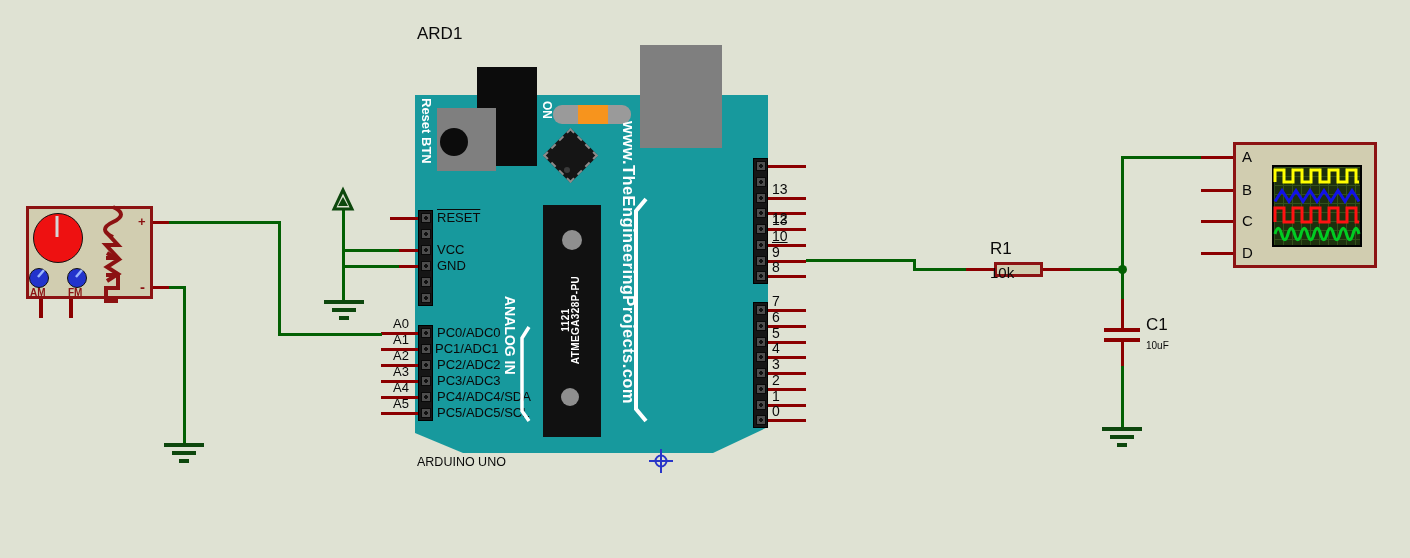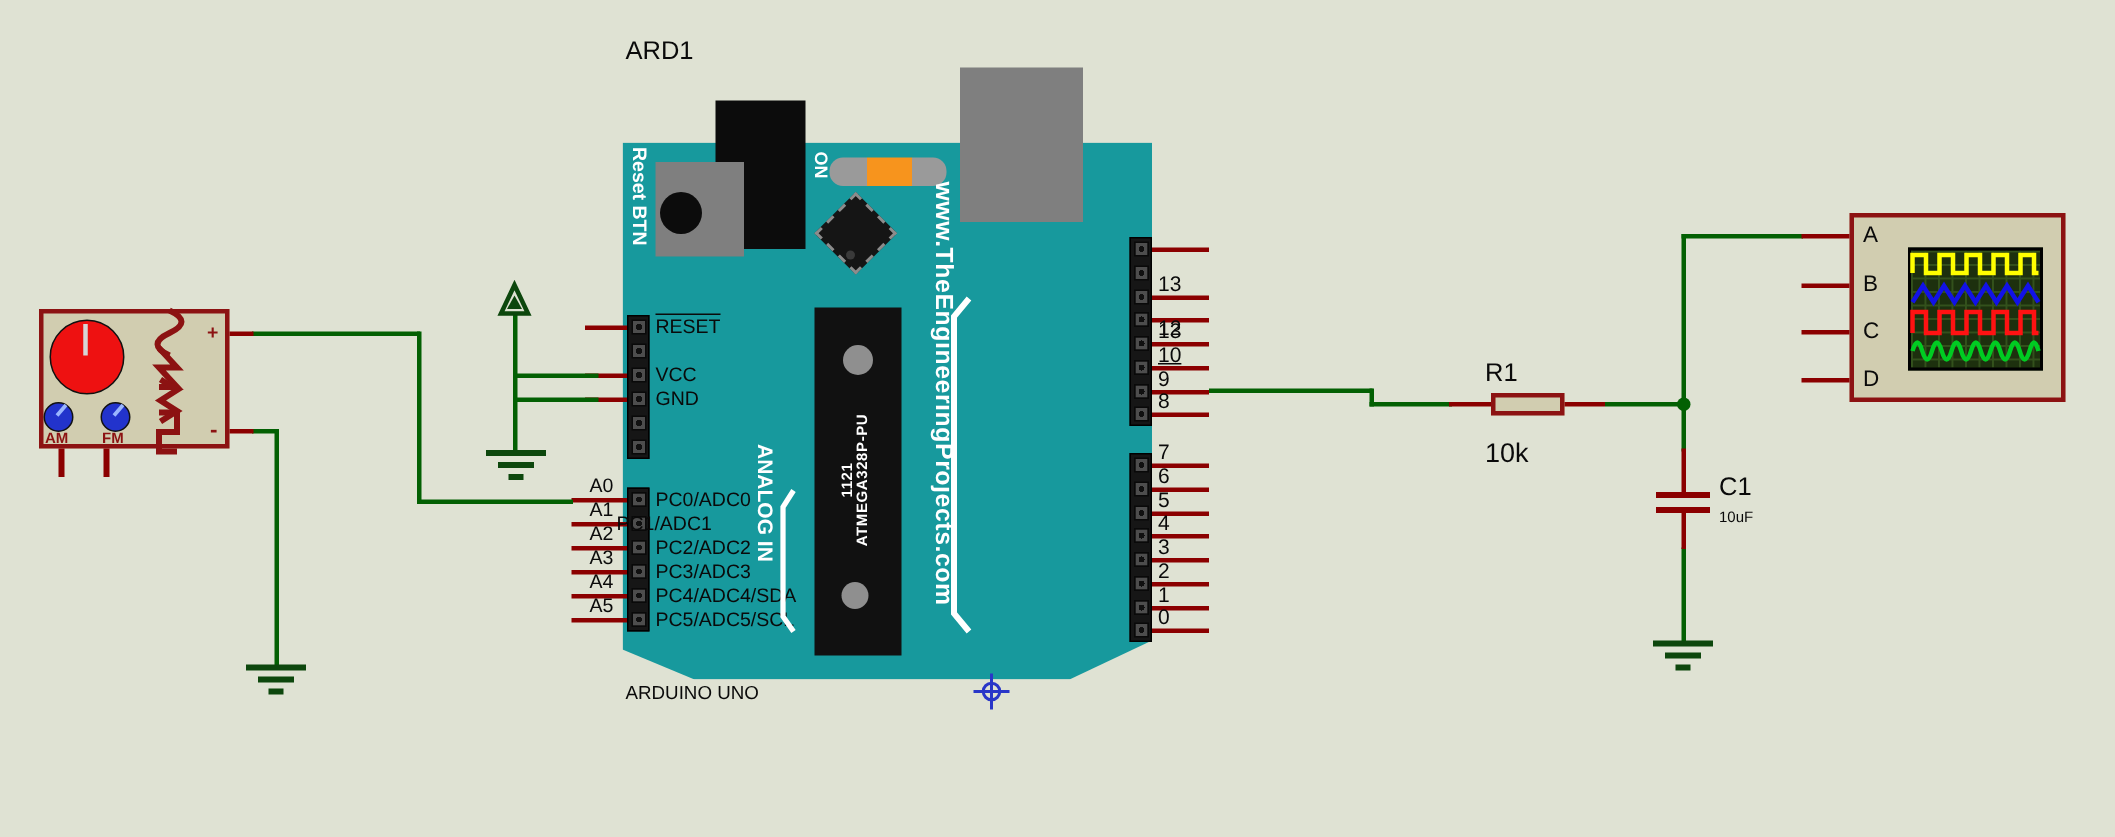--- a/index.html
+++ b/index.html
@@ -112,21 +112,21 @@
   <div class="abs" style="left:67px;top:268px;width:18px;height:18px;border-radius:50%;background:#2233cc;border:1px solid #111;"></div>
   <div class="blk" style="left:30px;top:288px;font-size:10px;font-weight:bold;color:#8c1212;">AM</div>
   <div class="blk" style="left:68px;top:288px;font-size:10px;font-weight:bold;color:#8c1212;">FM</div>
   <div class="blk" style="left:138px;top:215px;font-size:13px;font-weight:bold;color:#8c1212;">+</div>
   <div class="blk" style="left:140px;top:279px;font-size:15px;font-weight:bold;color:#8c1212;">-</div>
   <div class="lead" style="left:39px;top:299px;width:4px;height:19px;"></div>
   <div class="lead" style="left:69px;top:299px;width:4px;height:19px;"></div>
 
   <div class="comp" style="left:994px;top:262px;width:49px;height:15px;"></div>
   <div class="blk" style="left:990px;top:240px;font-size:17px;">R1</div>
-  <div class="blk" style="left:990px;top:293px;font-size:18px;">10k</div>
+  <div class="blk" style="left:990px;top:265px;font-size:15px;">10k</div>
 
   <div class="lead" style="left:1104px;top:328px;width:36px;height:4px;"></div>
   <div class="lead" style="left:1104px;top:338px;width:36px;height:4px;"></div>
   <div class="blk" style="left:1146px;top:316px;font-size:17px;">C1</div>
   <div class="blk" style="left:1146px;top:341px;font-size:10px;">10uF</div>
 
   <div class="comp" style="left:1233px;top:142px;width:144px;height:126px;"></div>
   <div id="scope-screen"></div>
   <div id="scope-labels" class="abs">
       <div class="chanlbl" style="left: 1242px; top: 149px;">A</div>
@@ -139,21 +139,21 @@
       <div class="lead" style="left: 390px; top: 217px; width: 28px; height: 3px;"></div>
       <div class="pinlbl" style="left: 437px; top: 211px;"><span class="ovl">RESET</span></div>
       <div class="lead" style="left: 390px; top: 249px; width: 28px; height: 3px;"></div>
       <div class="pinlbl" style="left: 437px; top: 243px;"><span>VCC</span></div>
       <div class="lead" style="left: 390px; top: 265px; width: 28px; height: 3px;"></div>
       <div class="pinlbl" style="left: 437px; top: 259px;"><span>GND</span></div>
       <div class="lead" style="left: 381px; top: 332px; width: 37px; height: 3px;"></div>
       <div class="pinlbl" style="left: 437px; top: 326px;"><span>PC0/ADC0</span></div>
       <div class="pinlbl" style="left: 393px; top: 317px;">A0</div>
       <div class="lead" style="left: 381px; top: 348px; width: 37px; height: 3px;"></div>
-      <div class="pinlbl" style="left: 411px; top: 342px;"><span>PC1/ADC1</span></div>
+      <div class="pinlbl" style="left: 435px; top: 342px;"><span>PC1/ADC1</span></div>
       <div class="pinlbl" style="left: 393px; top: 333px;">A1</div>
       <div class="lead" style="left: 381px; top: 364px; width: 37px; height: 3px;"></div>
       <div class="pinlbl" style="left: 437px; top: 358px;"><span>PC2/ADC2</span></div>
       <div class="pinlbl" style="left: 393px; top: 349px; text-align: center;">A2</div>
       <div class="lead" style="left: 381px; top: 380px; width: 37px; height: 3px;"></div>
       <div class="pinlbl" style="left: 437px; top: 374px;"><span>PC3/ADC3</span></div>
       <div class="pinlbl" style="left: 393px; top: 365px;">A3</div>
       <div class="lead" style="left: 381px; top: 396px; width: 37px; height: 3px;"></div>
       <div class="pinlbl" style="left: 437px; top: 390px;"><span>PC4/ADC4/SDA</span></div>
       <div class="pinlbl" style="left: 393px; top: 381px;">A4</div>

